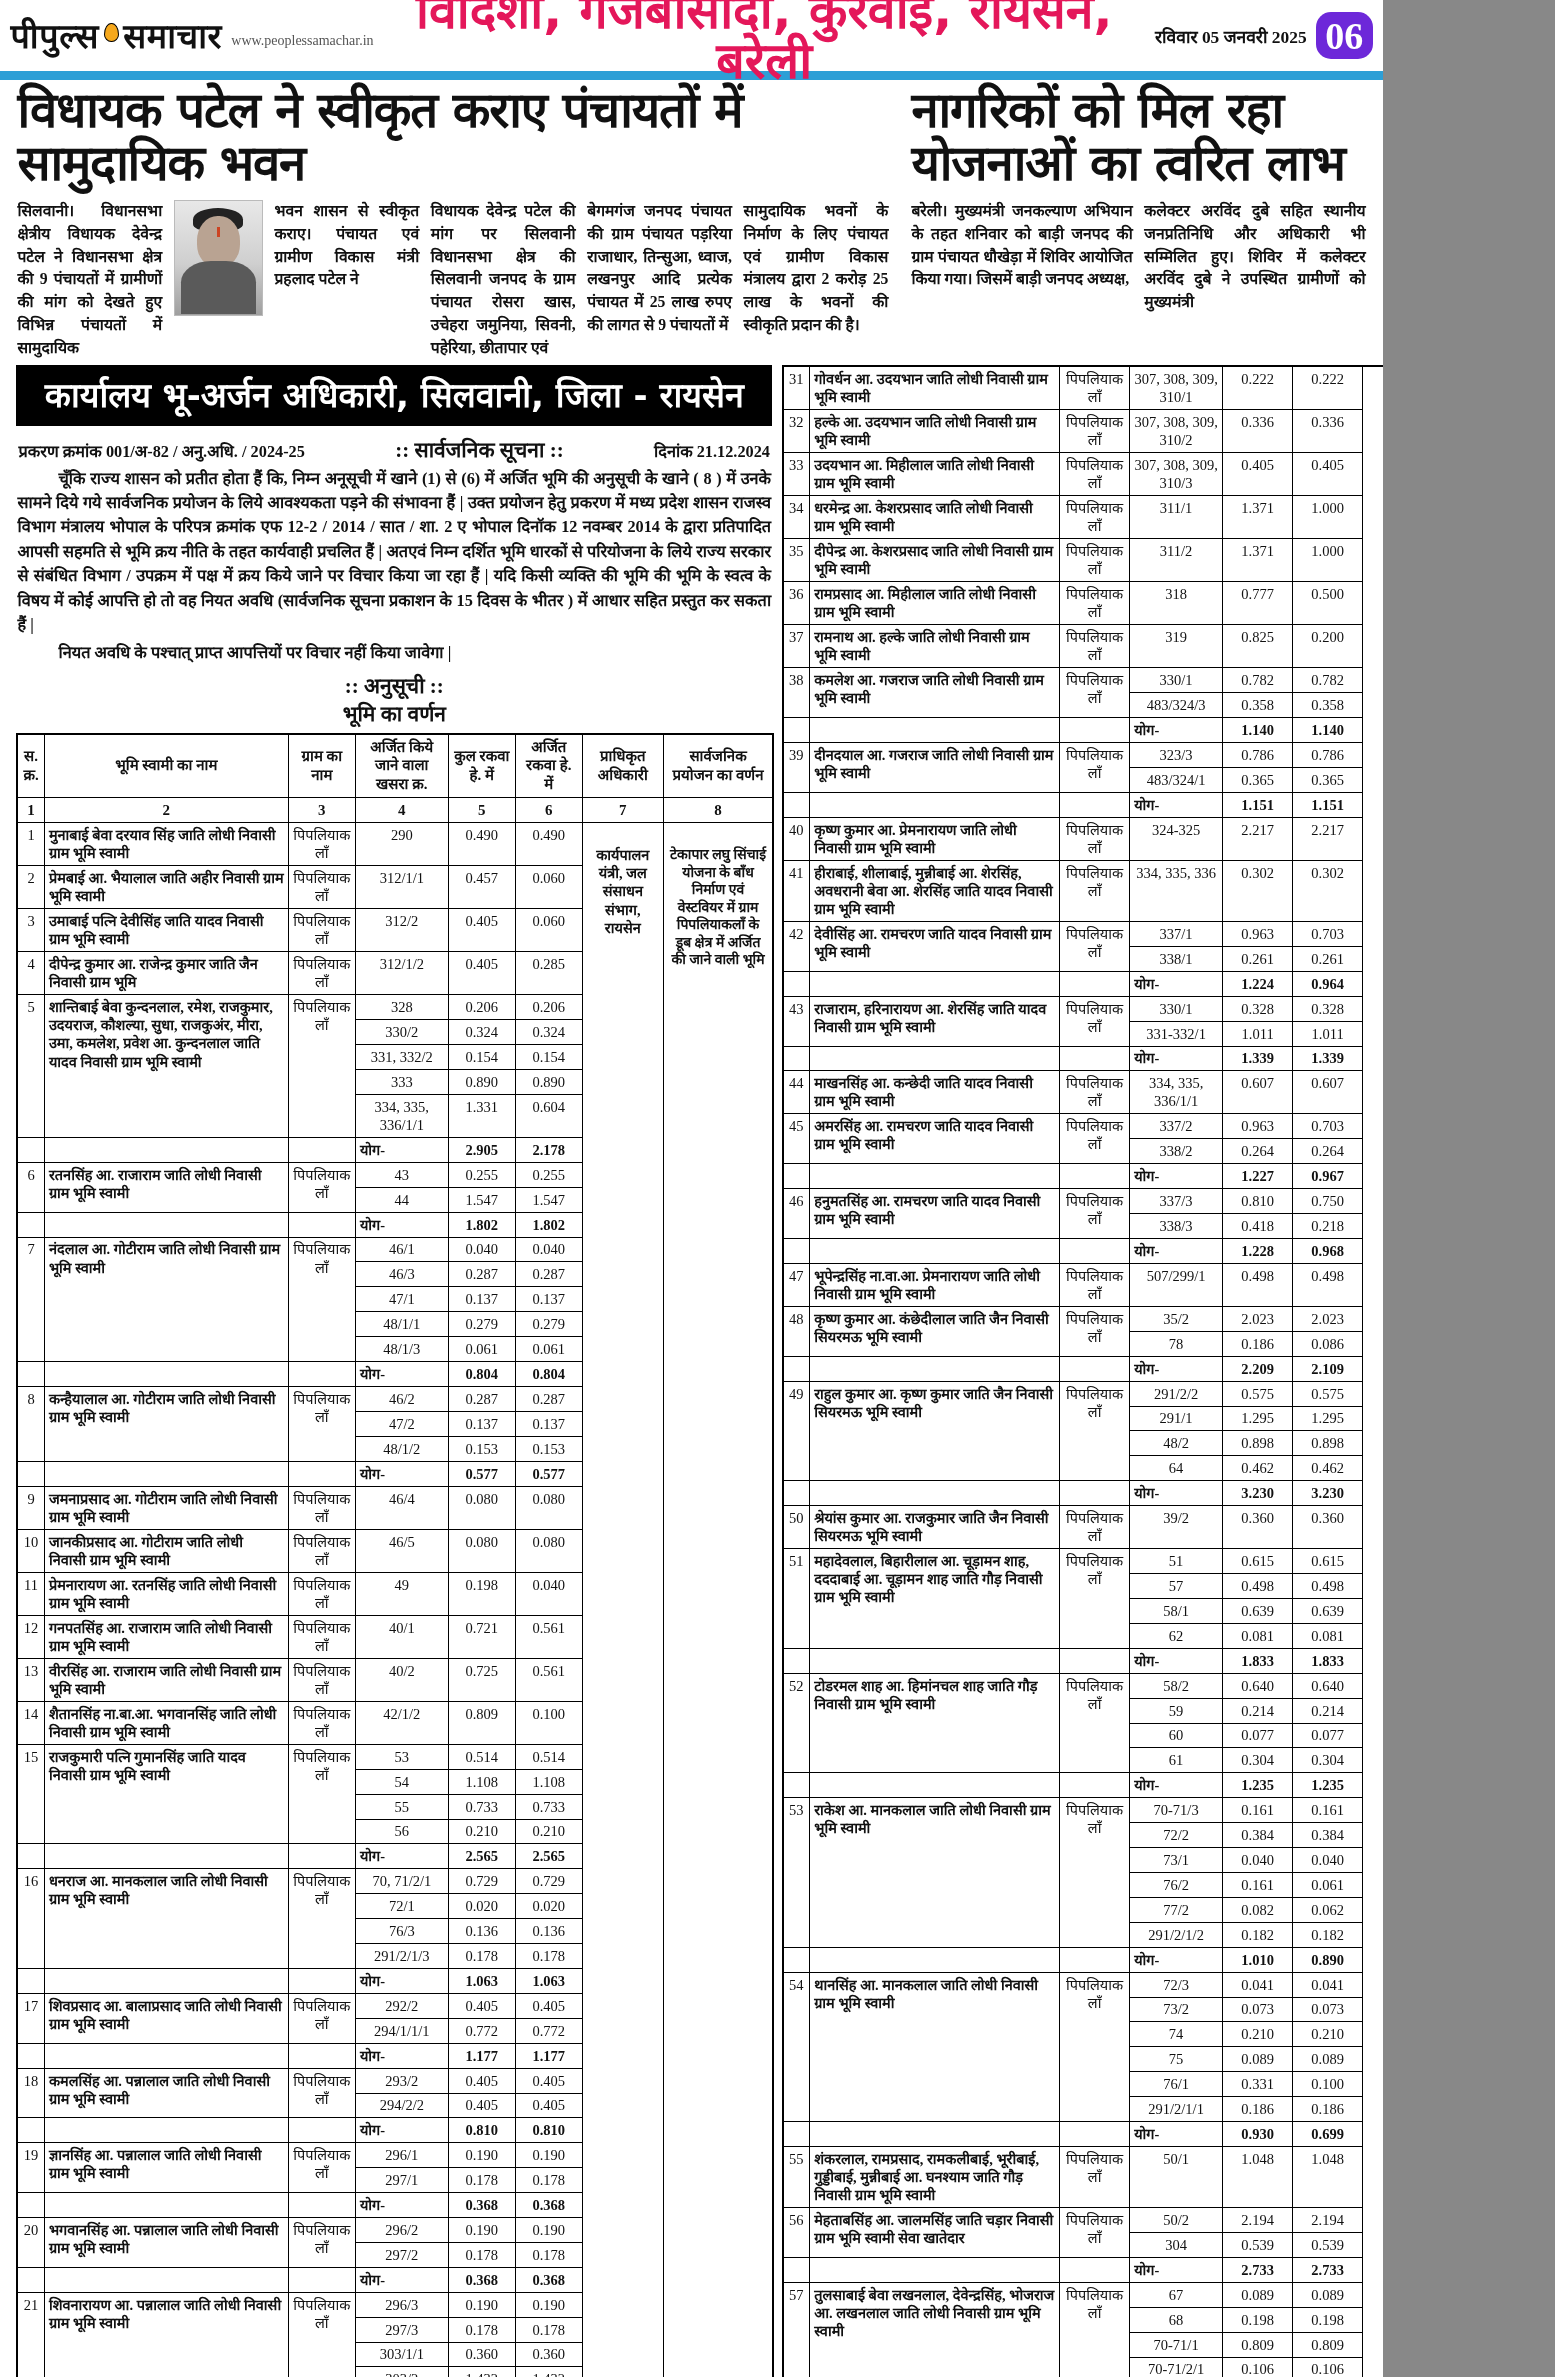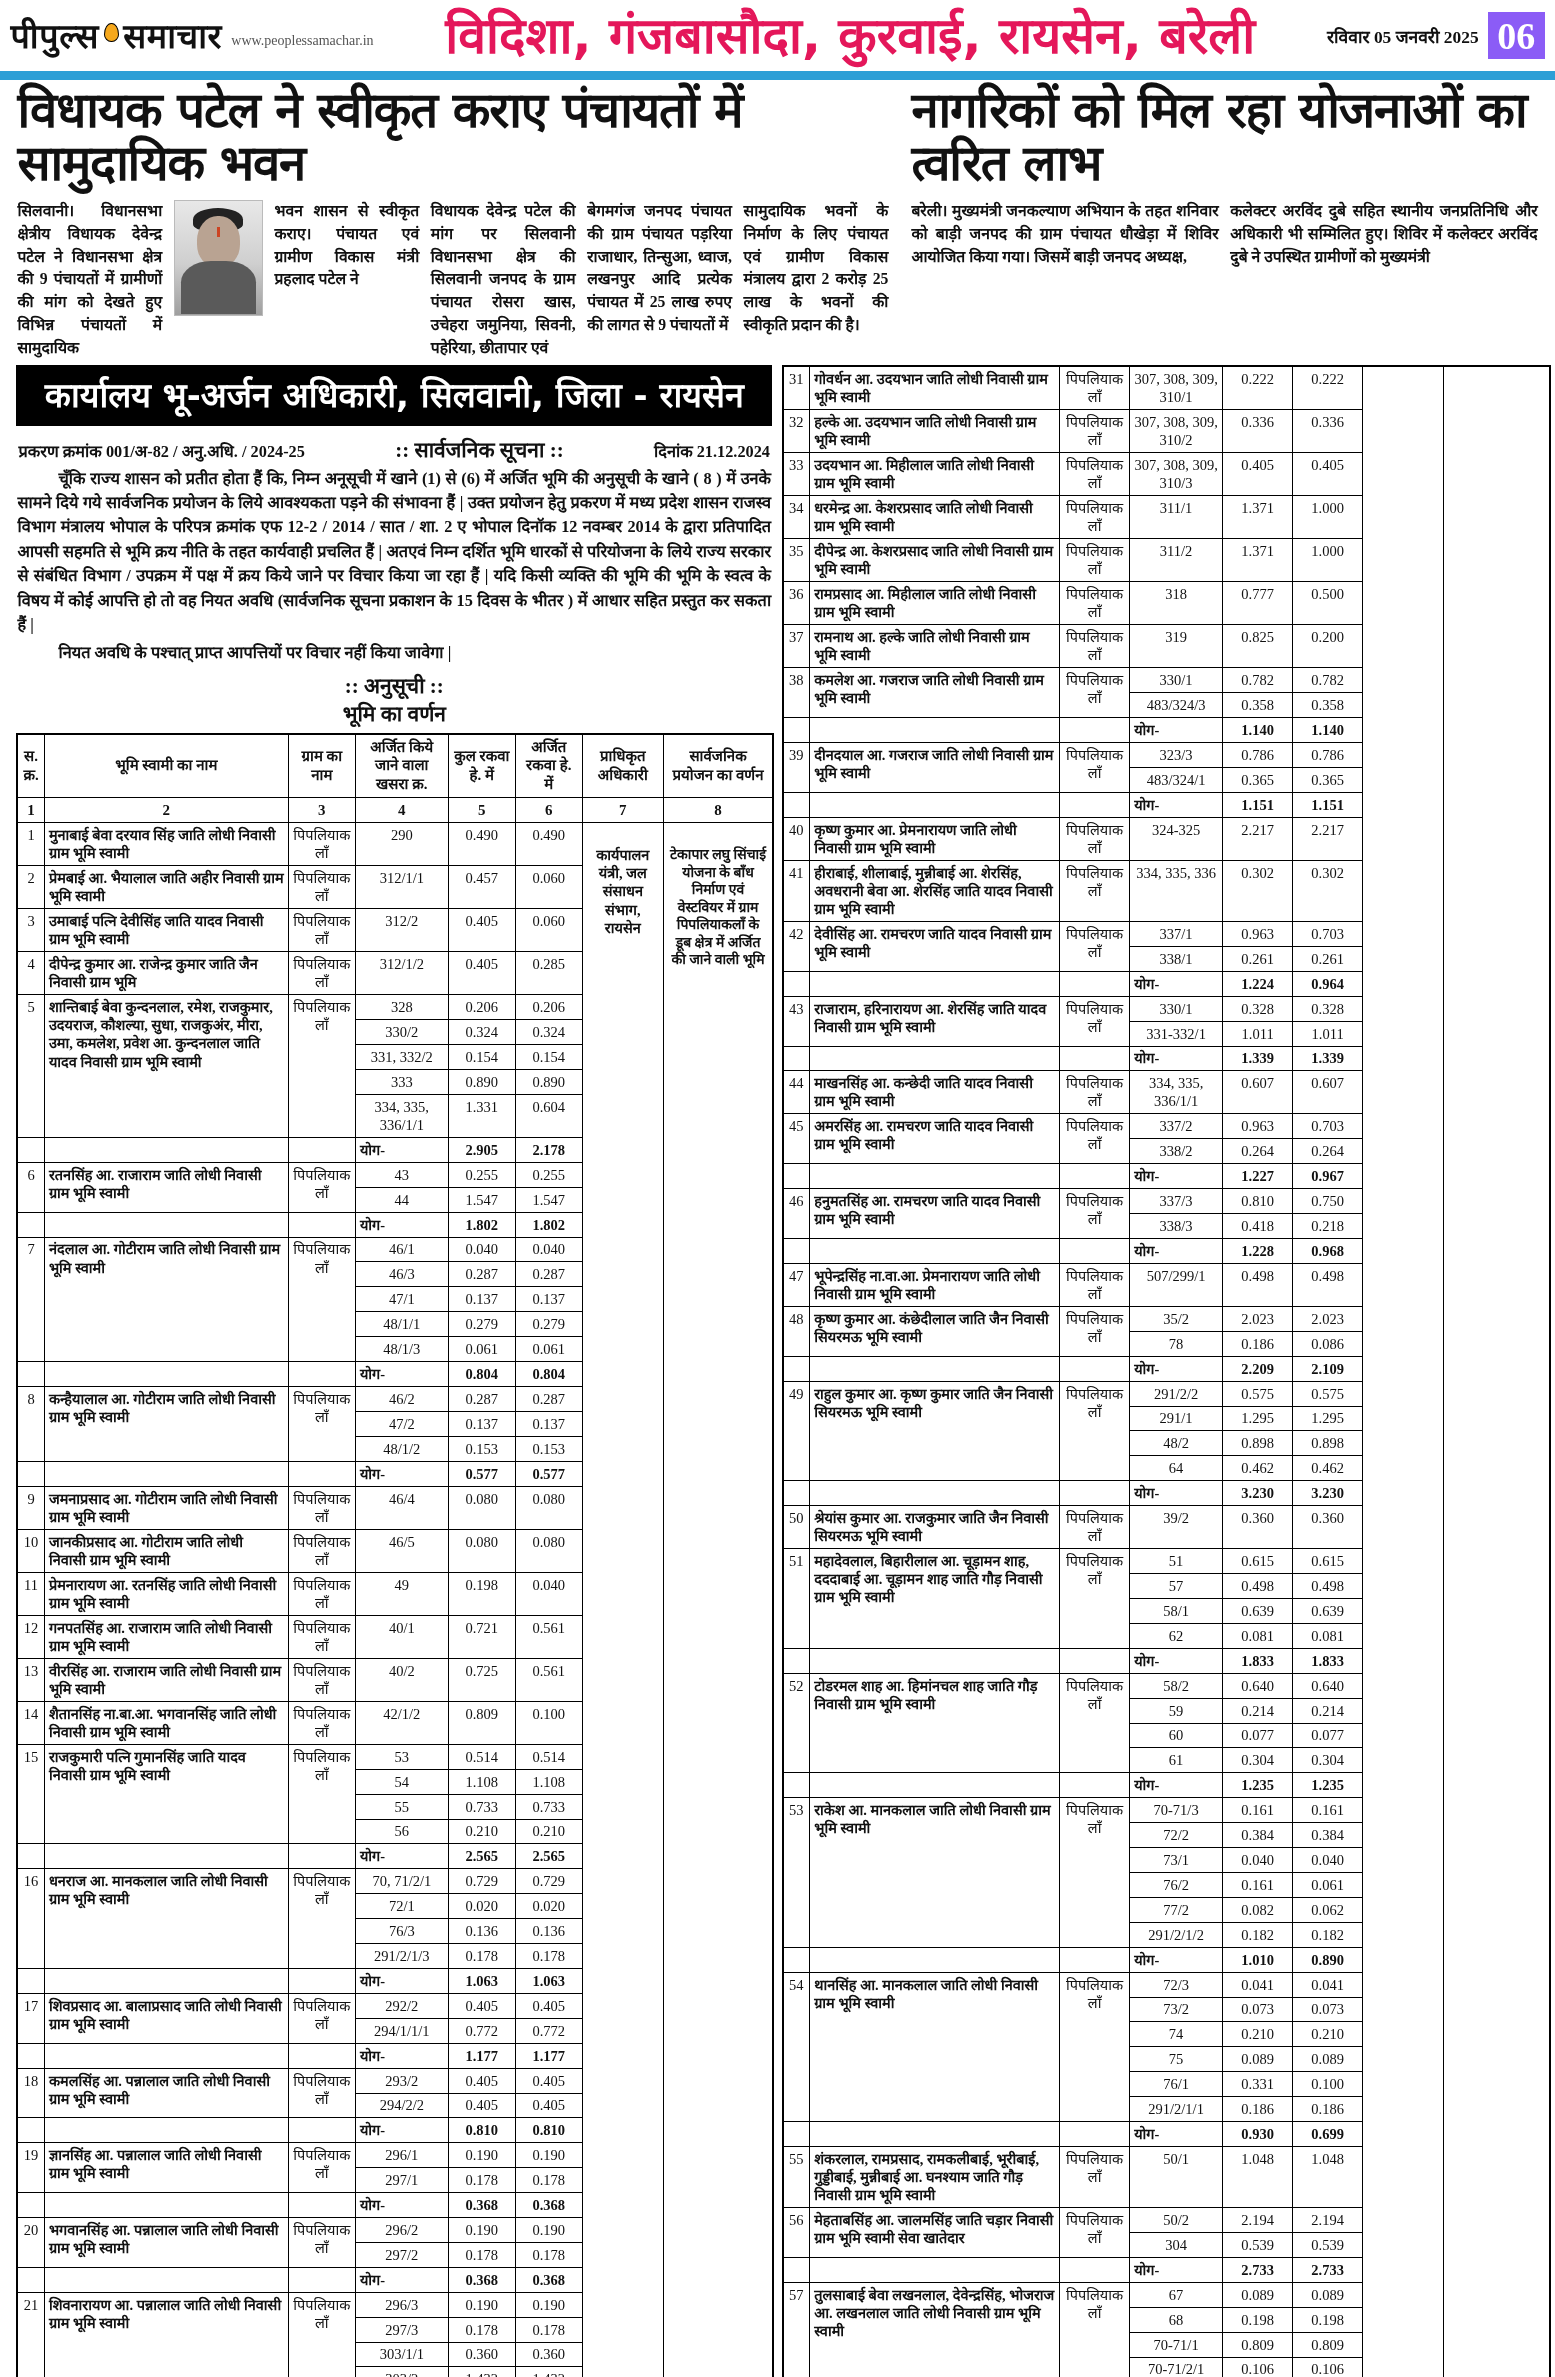--- a/index.html
+++ b/index.html
@@ -1,26 +1,26 @@
 <!DOCTYPE html>
 <html style="font-size:9.3px"><head>
 <meta charset="utf-8">
 <style>
   html,body{margin:0;padding:0;background:#888;}
-  .page{width:1555px;height:2377px;background:#fff;position:relative;overflow:hidden;
+  .page{width:1383px;height:2377px;background:#fff;position:relative;overflow:hidden;
         font-family:"Liberation Serif","DejaVu Serif",serif;color:#111;box-sizing:border-box;}
   
   .masthead{display:flex;align-items:center;height:71px;padding:0 10.5px;box-sizing:border-box;}
   .logo-wrap{display:flex;align-items:flex-end;gap:3.5px;}
   .logo-text{font-size:34px;font-weight:bold;letter-spacing:0.6px;line-height:1;font-family:"DejaVu Sans",sans-serif;}
   .drop-icon{width:12.8px;height:17.4px;background:#f6a81c;border:1.7px solid #000;border-radius:50% 50% 50% 50%/60% 60% 40% 40%;margin:0 1.2px 10.5px 1.2px;}
   .site{font-size:14px;color:#555;margin-left:5.8px;align-self:flex-end;padding-bottom:3.5px;}
   .region-title{flex:1;text-align:center;color:#e4175a;font-size:50px;font-weight:bold;font-family:"DejaVu Sans",sans-serif;line-height:1;}
   .date-txt{font-size:17.4px;font-weight:bold;margin-right:9.3px;white-space:nowrap;}
-  .page-num{background:#8b5cf6;color:#fff;font-size:38px;font-weight:bold;padding:4.6px 9.3px;line-height:1;}
+  .page-num{background:#6d28d9;color:#fff;font-size:38px;font-weight:bold;padding:4.6px 9.3px;line-height:1;border-radius:15px;}
   .blue-bar{height:9.3px;background:#2d9fd6;width:100%;}
   
   .articles{display:flex;padding:4.6px 17.4px 2.3px 17.4px;gap:23px;box-sizing:border-box;}
   .article{display:flex;flex-direction:column;}
   .article-left{width:871px;}
   .article-right{flex:1;}
   .headline{font-size:49px;font-weight:bold;line-height:1.08;font-family:"DejaVu Sans",sans-serif;letter-spacing:-1.2px;}
   .body-cols{display:flex;gap:11.6px;margin-top:9.3px;}
   .bcol{flex:1;font-size:15.7px;line-height:1.45;font-weight:600;text-align:justify;}
   .photo{width:87px;height:114px;flex:0 0 87px;background:linear-gradient(180deg,#e8e8e8 0%,#cfcfcf 55%,#9f9f9f 100%);

